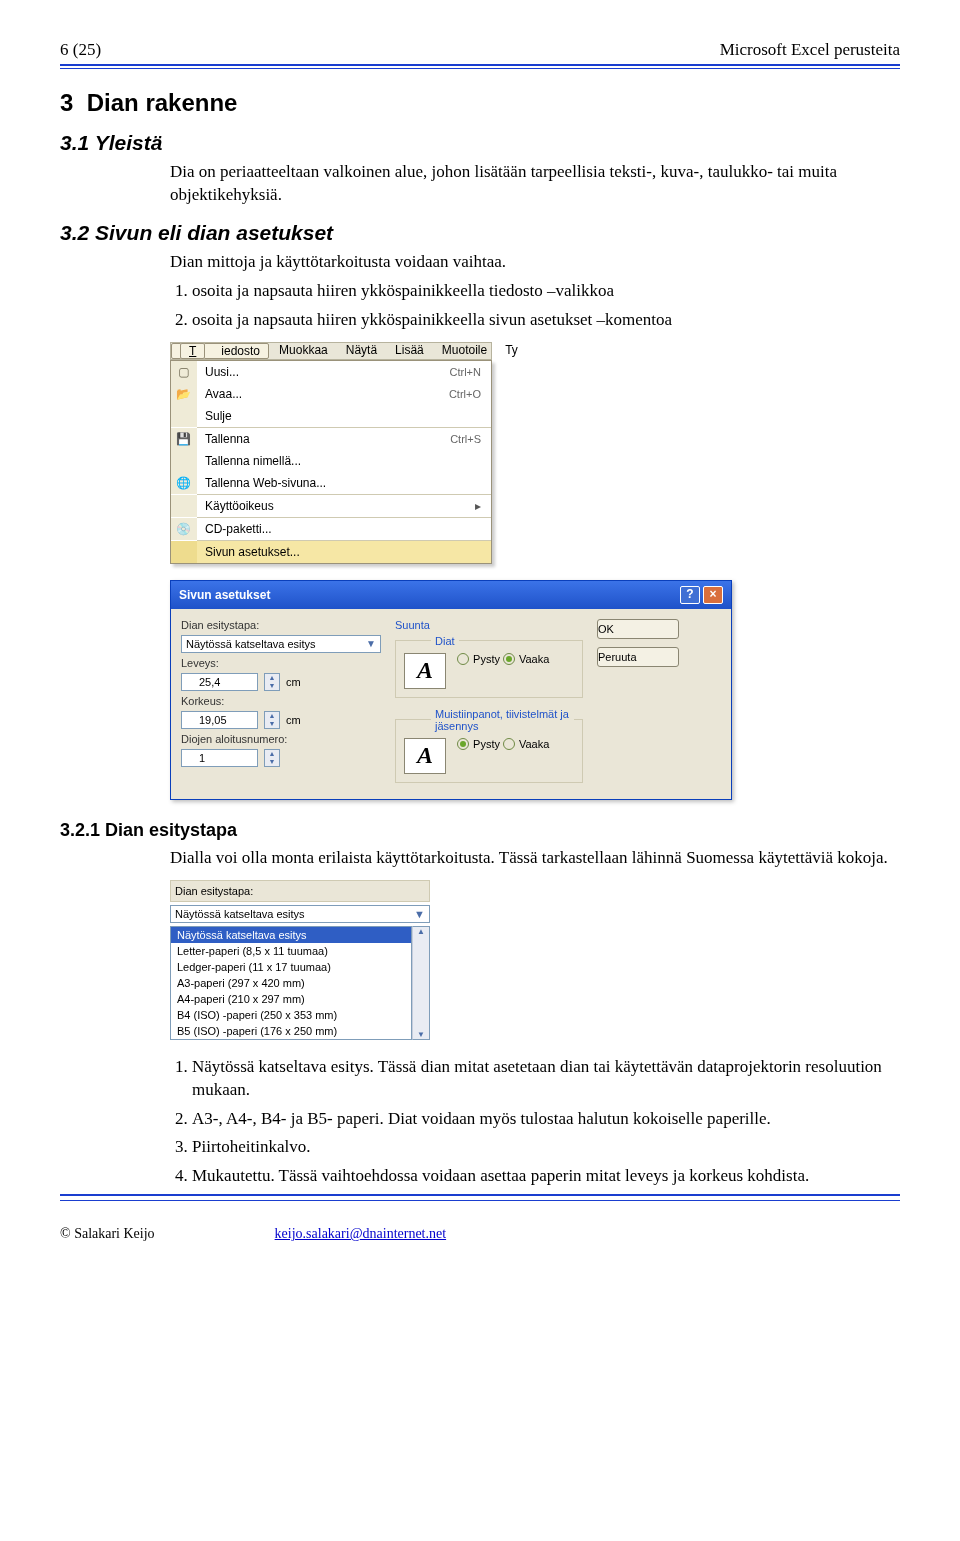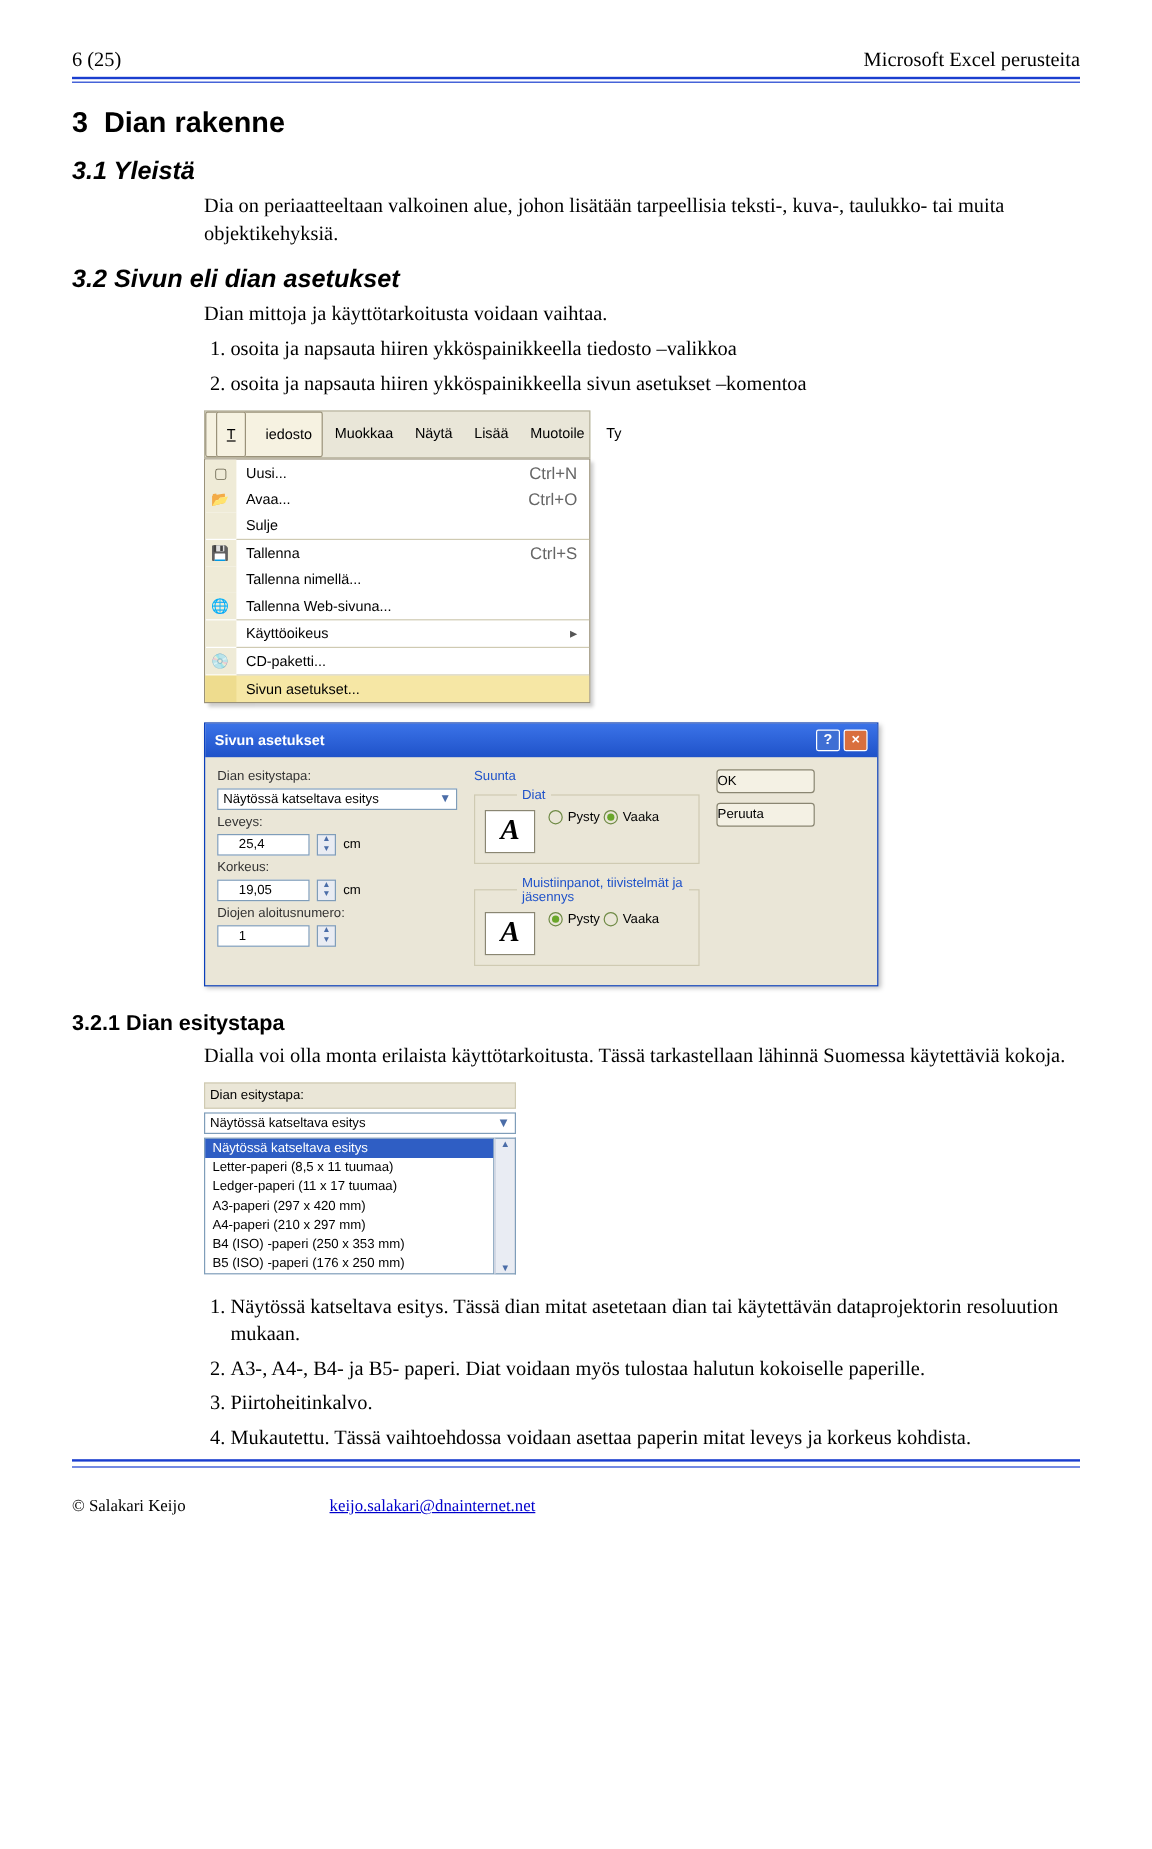--- a/index.html
+++ b/index.html
@@ -83,21 +83,21 @@
   .menubar {
     display: flex;
     gap: 2px;
     background: #e9e6d8;
     border: 1px solid #b7b39e;
     font-size: 12px;
     font-family: Tahoma, sans-serif;
     width: 320px;
   }
   .menubar span {
-    padding: 11px 8px;
+    padding: 0 8px;
   }
   .menubar span:first-child {
     border: 1px solid #9a927a;
     background: #f6f2e1;
     border-radius: 2px;
   }
   .dropdown {
     width: 320px;
     border: 1px solid #9a927a;
     background: #fff;
@@ -119,21 +119,21 @@
     line-height: 22px;
     color: #6b6650;
   }
   .dropdown .label {
     flex: 1;
     padding-left: 8px;
   }
   .dropdown .shortcut {
     color: #666;
     padding-right: 10px;
-    font-size: 14px;
+    font-size: 11px;
   }
   .dropdown .row.selected {
     background: #f6e7a5;
   }
   .dropdown .row.selected .iconcol {
     background: #eedc8e;
   }
   .dropdown .sep {
     height: 1px;
     margin-left: 26px;

